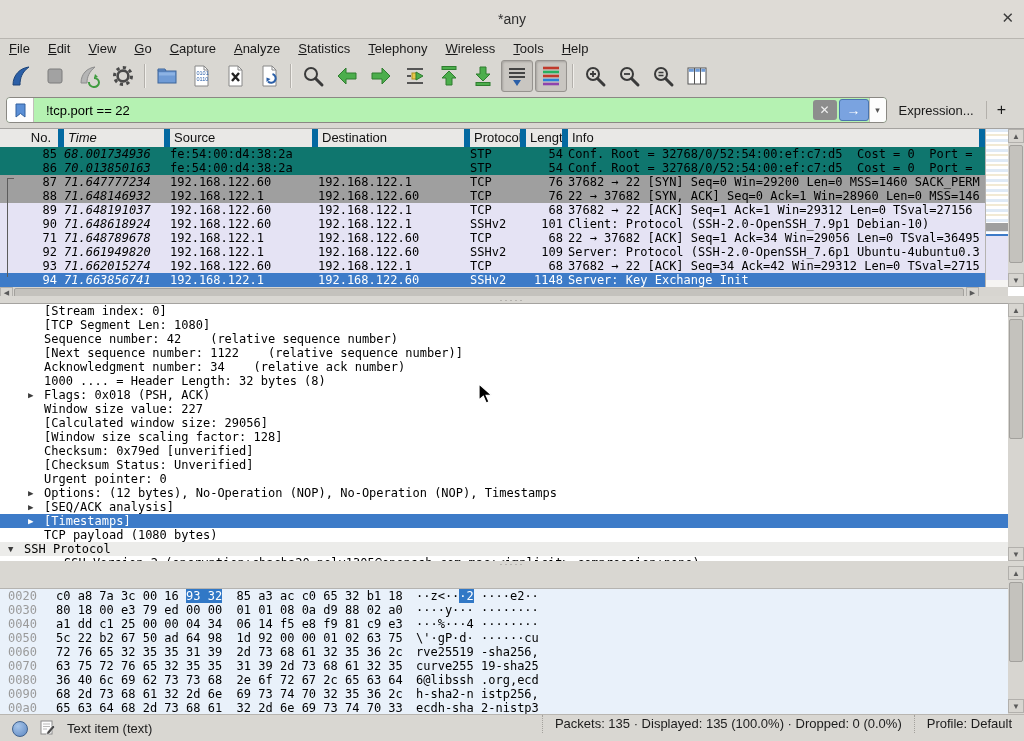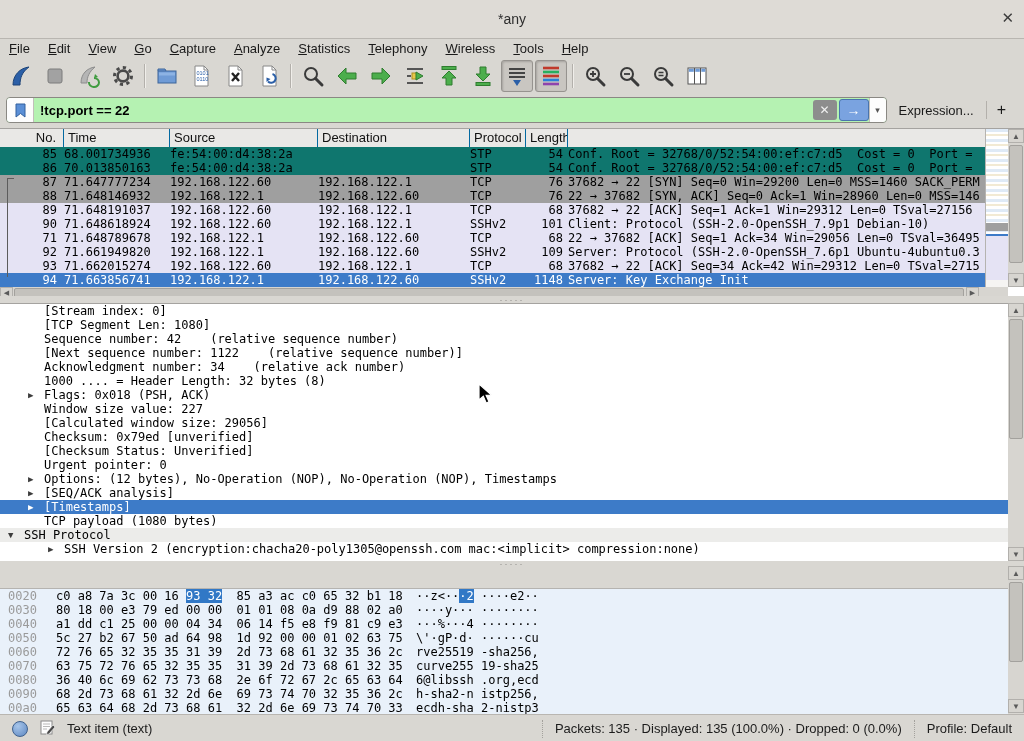--- a/index.html
+++ b/index.html
@@ -18,40 +18,40 @@
   
   .toolbar{position:absolute;left:0;top:58px;width:1024px;height:36px;display:flex;align-items:center;padding-left:4px;box-sizing:border-box;}
   .tb-btn{width:30px;height:30px;display:flex;align-items:center;justify-content:center;margin:0 1px;border:1px solid transparent;border-radius:3px;}
   .tb-btn.pressed{background:#c9c6c1;border:1px solid #96938f;box-shadow:inset 1px 1px 2px rgba(0,0,0,.18);}
   .tb-sep{width:1px;height:24px;background:#b3b0ab;border-right:1px solid #f0eeea;margin:0 4px;}
   .icn{display:flex;}
   
   .filterbar{position:absolute;left:0;top:94px;width:1024px;height:32px;display:flex;align-items:center;padding:0 6px;box-sizing:border-box;}
   .filter-wrap{flex:1;height:24px;display:flex;align-items:center;border:1px solid #8a8883;border-radius:4px;overflow:hidden;background:#b5f2b2;}
   .f-bookmark{width:26px;height:24px;background:#fdfdfd;border-right:1px solid #c2c0bb;display:flex;align-items:center;justify-content:center;}
-  .f-text{flex:1;padding-left:6px;font-size:13px;color:#000;white-space:pre;font-weight:bold;}
+  .f-text{flex:1;padding-left:12px;font-size:13px;color:#000;white-space:pre;}
   .f-clear{width:24px;height:20px;background:#8d8d8d;border-radius:3px;color:#f2f2f2;font-size:12px;font-weight:bold;
     display:flex;align-items:center;justify-content:center;margin-right:2px;}
   .f-apply{width:28px;height:20px;background:#7aa3e0;border:1px solid #4a74ad;border-radius:3px;color:#fff;
     font-size:14px;font-weight:bold;display:flex;align-items:center;justify-content:center;line-height:1;}
   .f-caret{width:16px;height:24px;background:#fdfdfd;border-left:1px solid #c2c0bb;color:#555;font-size:9px;
     display:flex;align-items:center;justify-content:center;}
   .f-expression{font-size:13px;color:#1a1a1a;padding:0 12px;}
   .f-plussep{width:1px;height:18px;background:#b3b0ab;}
   .f-plus{font-size:16px;color:#1a1a1a;padding:0 12px 0 10px;}
   
   .pkt{position:absolute;left:0;top:128px;width:1024px;height:170px;background:#fff;border-top:1px solid #a5a3a0;}
   .pl-header{position:absolute;left:0;top:0;width:985px;height:18px;background:#e9e8e6;border-bottom:1px solid #b5b3b0;display:flex;font-size:13px;color:#111;}
-  .pl-h{box-sizing:border-box;border-right:1px solid #0369a1;padding:1px 0 0 4px;overflow:hidden;white-space:pre;}
+  .pl-h{box-sizing:border-box;border-right:6px solid #0369a1;padding:1px 0 0 4px;overflow:hidden;white-space:pre;}
   .pl-body{position:absolute;left:0;top:18px;width:985px;height:140px;overflow:hidden;
     font-family:"DejaVu Sans Mono","Liberation Mono",monospace;font-size:12px;}
   .pl-row{display:flex;height:14px;line-height:14px;white-space:pre;color:#000;}
   .pl-row>div{box-sizing:border-box;overflow:hidden;}
   .c-no{width:64px;text-align:right;padding-right:7px;}
-  .c-time{width:106px;}
+  .c-time{width:106px;font-style:italic;}
   .c-src{width:148px;}
   .c-dst{width:152px;}
   .c-proto{width:56px;}
   .c-len{width:42px;text-align:right;padding-right:5px;}
   .c-info{flex:1;}
   .rw-white{background:#0f766e;}
   .rw-gray{background:#9f9f9f;}
   .rw-lav{background:#e5e3f4;align-items:center;}
   .rw-sel{background:#3d7bc8;color:#fff;}
   .bracket{position:absolute;left:7px;top:49px;width:6px;height:98px;border-left:1px solid #5c5c5c;border-top:1px solid #5c5c5c;}
@@ -86,21 +86,21 @@
     font-family:"DejaVu Sans Mono","Liberation Mono",monospace;font-size:12px;border-top:1px solid #b5b3b0;}
   .hx-row{height:14px;line-height:14px;white-space:pre;}
   .hx-off{display:inline-block;width:34px;margin-left:8px;color:#9a9a9a;}
   .hx-bytes{display:inline-block;width:360px;margin-left:14px;color:#000;}
   .hx-ascii{display:inline-block;color:#000;}
   .hx-hl{background:#3178c6;color:#fff;}
   
   .statusbar{position:absolute;left:0;top:714px;width:1024px;height:27px;background:#d9d7d2;border-top:1px solid #b9b6b1;
     display:flex;align-items:center;font-size:13px;color:#1c1c1c;}
   .st-left{display:flex;align-items:center;gap:12px;padding-left:12px;flex:1;}
-  .st-right{display:flex;align-items:center;height:100%;}
+  .st-right{display:flex;height:100%;}
   .st-sect{padding:0 12px;height:18px;line-height:18px;border-left:1px dotted #a3a19c;white-space:pre;}
   .expert-dot{width:14px;height:14px;border-radius:50%;background:radial-gradient(circle at 35% 30%,#a8c6ea,#5d87c2);border:1px solid #3f618e;}
   
   .cursor{position:absolute;left:478px;top:383px;pointer-events:none;}
 </style>
 </head>
 <body>
 
 <div class="win">
 
@@ -326,20 +326,21 @@
   </div>
 
   <div class="pkt">
     <div class="pl-header" id="plheader">
         <div class="pl-h c-no">No.</div>
         <div class="pl-h c-time">Time</div>
         <div class="pl-h c-src">Source</div>
         <div class="pl-h c-dst">Destination</div>
         <div class="pl-h c-proto">Protocol</div>
         <div class="pl-h c-len">Length</div>
+        <div class="pl-h c-info">Info</div>
       </div>
     <div class="pl-body" id="plbody">
         <div class="pl-row rw-white"><div class="c-no">85</div><div class="c-time">68.001734936</div><div class="c-src">fe:54:00:d4:38:2a</div><div class="c-dst"></div><div class="c-proto">STP</div><div class="c-len">54</div><div class="c-info">Conf. Root = 32768/0/52:54:00:ef:c7:d5  Cost = 0  Port =</div></div>
         <div class="pl-row rw-white"><div class="c-no">86</div><div class="c-time">70.013850163</div><div class="c-src">fe:54:00:d4:38:2a</div><div class="c-dst"></div><div class="c-proto">STP</div><div class="c-len">54</div><div class="c-info">Conf. Root = 32768/0/52:54:00:ef:c7:d5  Cost = 0  Port =</div></div>
         <div class="pl-row rw-gray"><div class="c-no">87</div><div class="c-time">71.647777234</div><div class="c-src">192.168.122.60</div><div class="c-dst">192.168.122.1</div><div class="c-proto">TCP</div><div class="c-len">76</div><div class="c-info">37682 → 22 [SYN] Seq=0 Win=29200 Len=0 MSS=1460 SACK_PERM</div></div>
         <div class="pl-row rw-gray"><div class="c-no">88</div><div class="c-time">71.648146932</div><div class="c-src">192.168.122.1</div><div class="c-dst">192.168.122.60</div><div class="c-proto">TCP</div><div class="c-len">76</div><div class="c-info">22 → 37682 [SYN, ACK] Seq=0 Ack=1 Win=28960 Len=0 MSS=146</div></div>
         <div class="pl-row rw-lav"><div class="c-no">89</div><div class="c-time">71.648191037</div><div class="c-src">192.168.122.60</div><div class="c-dst">192.168.122.1</div><div class="c-proto">TCP</div><div class="c-len">68</div><div class="c-info">37682 → 22 [ACK] Seq=1 Ack=1 Win=29312 Len=0 TSval=27156</div></div>
         <div class="pl-row rw-lav"><div class="c-no">90</div><div class="c-time">71.648618924</div><div class="c-src">192.168.122.60</div><div class="c-dst">192.168.122.1</div><div class="c-proto">SSHv2</div><div class="c-len">101</div><div class="c-info">Client: Protocol (SSH-2.0-OpenSSH_7.9p1 Debian-10)</div></div>
         <div class="pl-row rw-lav"><div class="c-no">71</div><div class="c-time">71.648789678</div><div class="c-src">192.168.122.1</div><div class="c-dst">192.168.122.60</div><div class="c-proto">TCP</div><div class="c-len">68</div><div class="c-info">22 → 37682 [ACK] Seq=1 Ack=34 Win=29056 Len=0 TSval=36495</div></div>
         <div class="pl-row rw-lav"><div class="c-no">92</div><div class="c-time">71.661949820</div><div class="c-src">192.168.122.1</div><div class="c-dst">192.168.122.60</div><div class="c-proto">SSHv2</div><div class="c-len">109</div><div class="c-info">Server: Protocol (SSH-2.0-OpenSSH_7.6p1 Ubuntu-4ubuntu0.3</div></div>
@@ -374,20 +375,21 @@
   <div class="detail" id="detail">
       <div class="d-line d-ind1"><span class="txt">[Stream index: 0]</span></div>
       <div class="d-line d-ind1"><span class="txt">[TCP Segment Len: 1080]</span></div>
       <div class="d-line d-ind1"><span class="txt">Sequence number: 42    (relative sequence number)</span></div>
       <div class="d-line d-ind1"><span class="txt">[Next sequence number: 1122    (relative sequence number)]</span></div>
       <div class="d-line d-ind1"><span class="txt">Acknowledgment number: 34    (relative ack number)</span></div>
       <div class="d-line d-ind1"><span class="txt">1000 .... = Header Length: 32 bytes (8)</span></div>
       <div class="d-line d-ind1"><span class="exp">▶</span><span class="txt">Flags: 0x018 (PSH, ACK)</span></div>
       <div class="d-line d-ind1"><span class="txt">Window size value: 227</span></div>
       <div class="d-line d-ind1"><span class="txt">[Calculated window size: 29056]</span></div>
+      <div class="d-line d-ind1"><span class="txt">[Window size scaling factor: 128]</span></div>
       <div class="d-line d-ind1"><span class="txt">Checksum: 0x79ed [unverified]</span></div>
       <div class="d-line d-ind1"><span class="txt">[Checksum Status: Unverified]</span></div>
       <div class="d-line d-ind1"><span class="txt">Urgent pointer: 0</span></div>
       <div class="d-line d-ind1"><span class="exp">▶</span><span class="txt">Options: (12 bytes), No-Operation (NOP), No-Operation (NOP), Timestamps</span></div>
       <div class="d-line d-ind1"><span class="exp">▶</span><span class="txt">[SEQ/ACK analysis]</span></div>
       <div class="d-line d-ind1 d-sel"><span class="exp">▶</span><span class="txt">[Timestamps]</span></div>
       <div class="d-line d-ind1"><span class="txt">TCP payload (1080 bytes)</span></div>
       <div class="d-line d-ind0 d-shaded"><span class="exp">▼</span><span class="txt">SSH Protocol</span></div>
       <div class="d-line d-ind2"><span class="exp">▶</span><span class="txt">SSH Version 2 (encryption:chacha20-poly1305@openssh.com mac:&lt;implicit&gt; compression:none)</span></div>
     </div>
@@ -399,21 +401,21 @@
   </div>
 
   <div class="split" style="top:561px;height:5px;">
       <span class="dots">·····</span>
     </div>
 
   <div class="hexpane" id="hexpane">
       <div class="hx-row"><span class="hx-off">0020</span><span class="hx-bytes">c0 a8 7a 3c 00 16 <span class="hx-hl">93 32</span>  85 a3 ac c0 65 32 b1 18</span><span class="hx-ascii">··z&lt;··<span class="hx-hl">·2</span> ····e2··</span></div>
       <div class="hx-row"><span class="hx-off">0030</span><span class="hx-bytes">80 18 00 e3 79 ed 00 00  01 01 08 0a d9 88 02 a0</span><span class="hx-ascii">····y··· ········</span></div>
       <div class="hx-row"><span class="hx-off">0040</span><span class="hx-bytes">a1 dd c1 25 00 00 04 34  06 14 f5 e8 f9 81 c9 e3</span><span class="hx-ascii">···%···4 ········</span></div>
-      <div class="hx-row"><span class="hx-off">0050</span><span class="hx-bytes">5c 27 b2 67 50 ad 64 98  1d 92 00 00 01 02 63 75</span><span class="hx-ascii">\'·gP·d· ······cu</span></div>
+      <div class="hx-row"><span class="hx-off">0050</span><span class="hx-bytes">5c 22 b2 67 50 ad 64 98  1d 92 00 00 01 02 63 75</span><span class="hx-ascii">\'·gP·d· ······cu</span></div>
       <div class="hx-row"><span class="hx-off">0060</span><span class="hx-bytes">72 76 65 32 35 35 31 39  2d 73 68 61 32 35 36 2c</span><span class="hx-ascii">rve25519 -sha256,</span></div>
       <div class="hx-row"><span class="hx-off">0070</span><span class="hx-bytes">63 75 72 76 65 32 35 35  31 39 2d 73 68 61 32 35</span><span class="hx-ascii">curve255 19-sha25</span></div>
       <div class="hx-row"><span class="hx-off">0080</span><span class="hx-bytes">36 40 6c 69 62 73 73 68  2e 6f 72 67 2c 65 63 64</span><span class="hx-ascii">6@libssh .org,ecd</span></div>
       <div class="hx-row"><span class="hx-off">0090</span><span class="hx-bytes">68 2d 73 68 61 32 2d 6e  69 73 74 70 32 35 36 2c</span><span class="hx-ascii">h-sha2-n istp256,</span></div>
       <div class="hx-row"><span class="hx-off">00a0</span><span class="hx-bytes">65 63 64 68 2d 73 68 61  32 2d 6e 69 73 74 70 33</span><span class="hx-ascii">ecdh-sha 2-nistp3</span></div>
       <div class="hx-row"><span class="hx-off">00b0</span><span class="hx-bytes">38 34 2c 65 63 64 68 2d  73 68 61 32 2d 6e 69 73</span><span class="hx-ascii">84,ecdh- sha2-nis</span></div>
     </div>
 
   <div class="sb" style="left:1008px;top:566px;width:16px;height:147px;">
     <div class="sb-btn" style="top:0;">▲</div>

